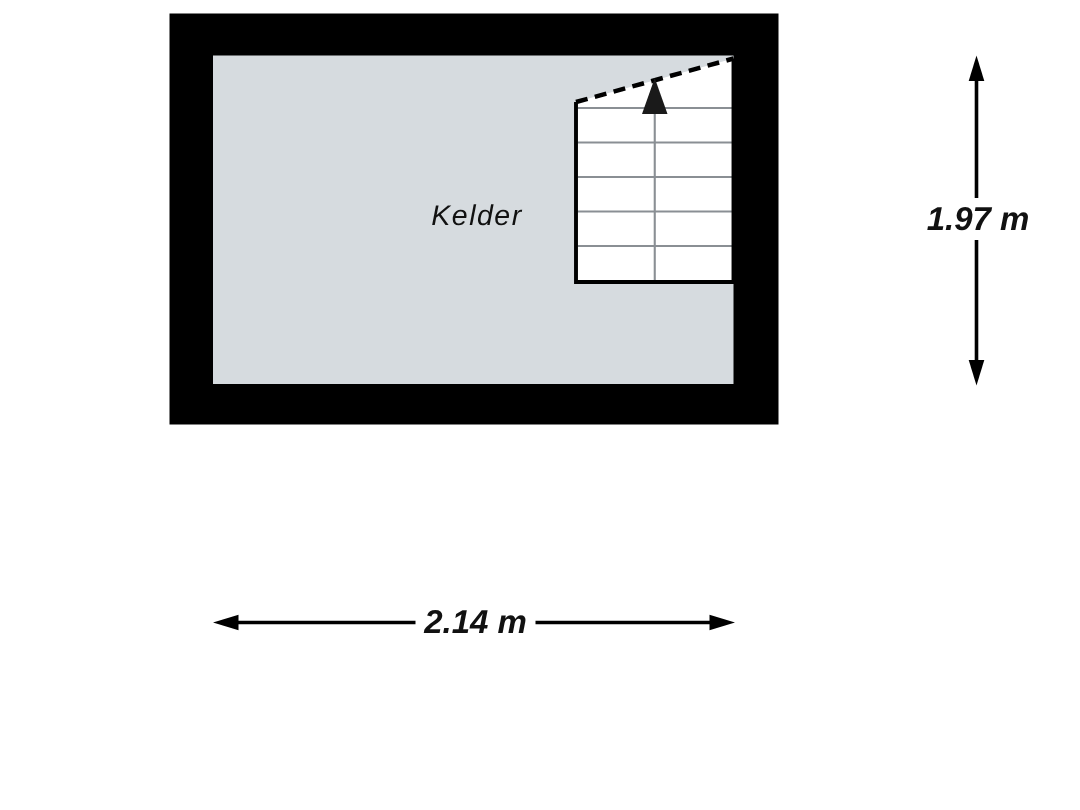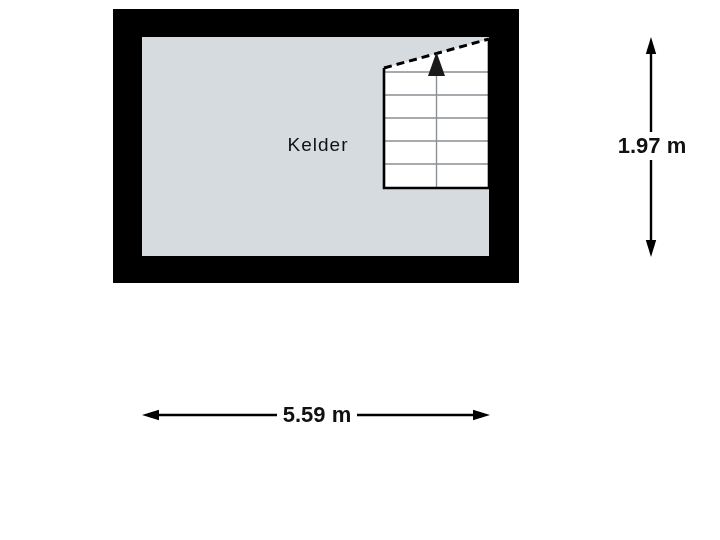--- a/index.html
+++ b/index.html
@@ -7,20 +7,21 @@
     padding: 0;
     background: #ffffff;
     font-family: "Liberation Sans", sans-serif;
   }
   .canvas {
     position: relative;
     width: 720px;
     height: 460px;
     background: #ffffff;
     overflow: hidden;
+    font-style: italic;
   }
   
   .plan {
     position: absolute;
     left: 113px;
     top: 9px;
     width: 406px;
     height: 274px;
     background: #000000;
   }
@@ -131,16 +132,16 @@
 
     <g stroke="#000000" fill="#000000">
       <line x1="156" y1="415" x2="476" y2="415" stroke-width="2.4"></line>
       <polygon points="142,415 159,409.8 159,420.2" stroke="none"></polygon>
       <polygon points="490,415 473,409.8 473,420.2" stroke="none"></polygon>
     </g>
   </svg>
 
   <div class="dim-label vertical">1.97 m</div>
 
-  <div class="dim-label horizontal">5.59 m</div>
+  <div class="dim-label horizontal">2.14 m</div>
 
 
 </div>
 
 </body></html>

